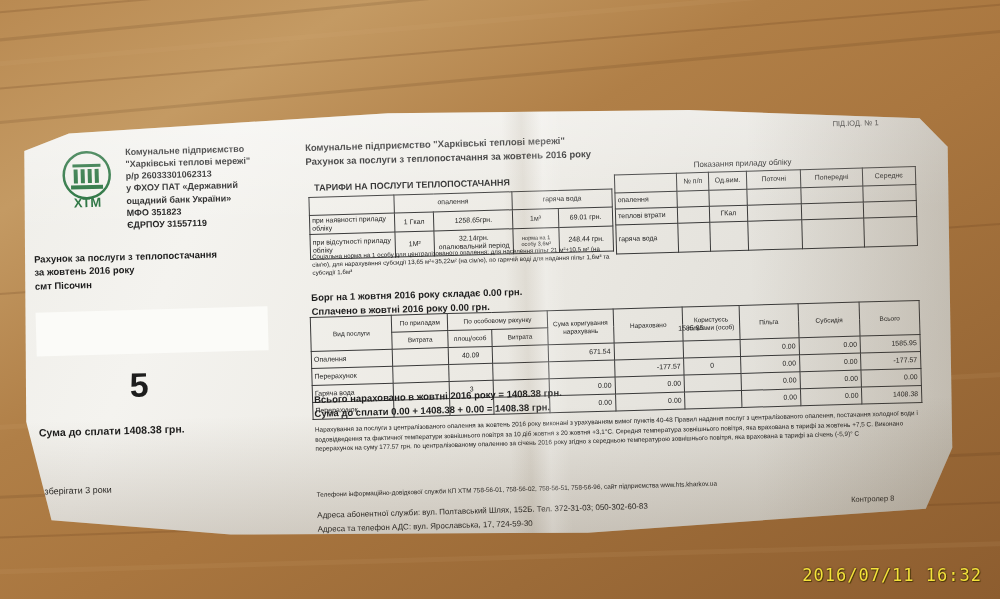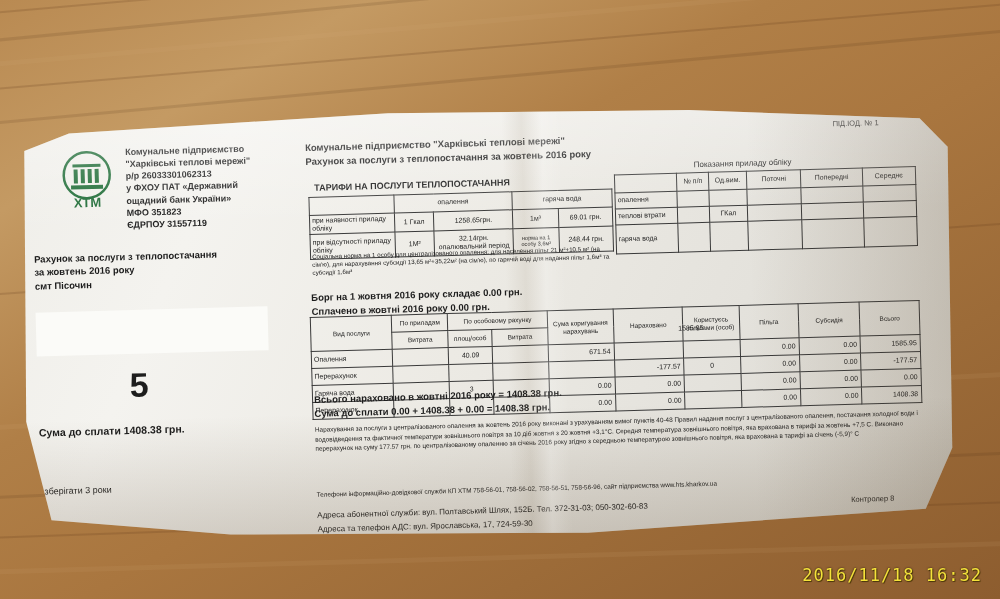--- a/index.html
+++ b/index.html
@@ -342,14 +342,14 @@
 
       </div>
 
       <div class="shade" id="shade-top"></div>
       <div class="shade" id="shade-right"></div>
       <div class="shade" id="shade-bot"></div>
       <div class="shade" id="crease"></div>
     </div>
   </div>
 
-  <div id="timestamp">2016/11/18  16:32</div>
+  <div id="timestamp">2016/07/11  16:32</div>
 </div>
 
 </body></html>

